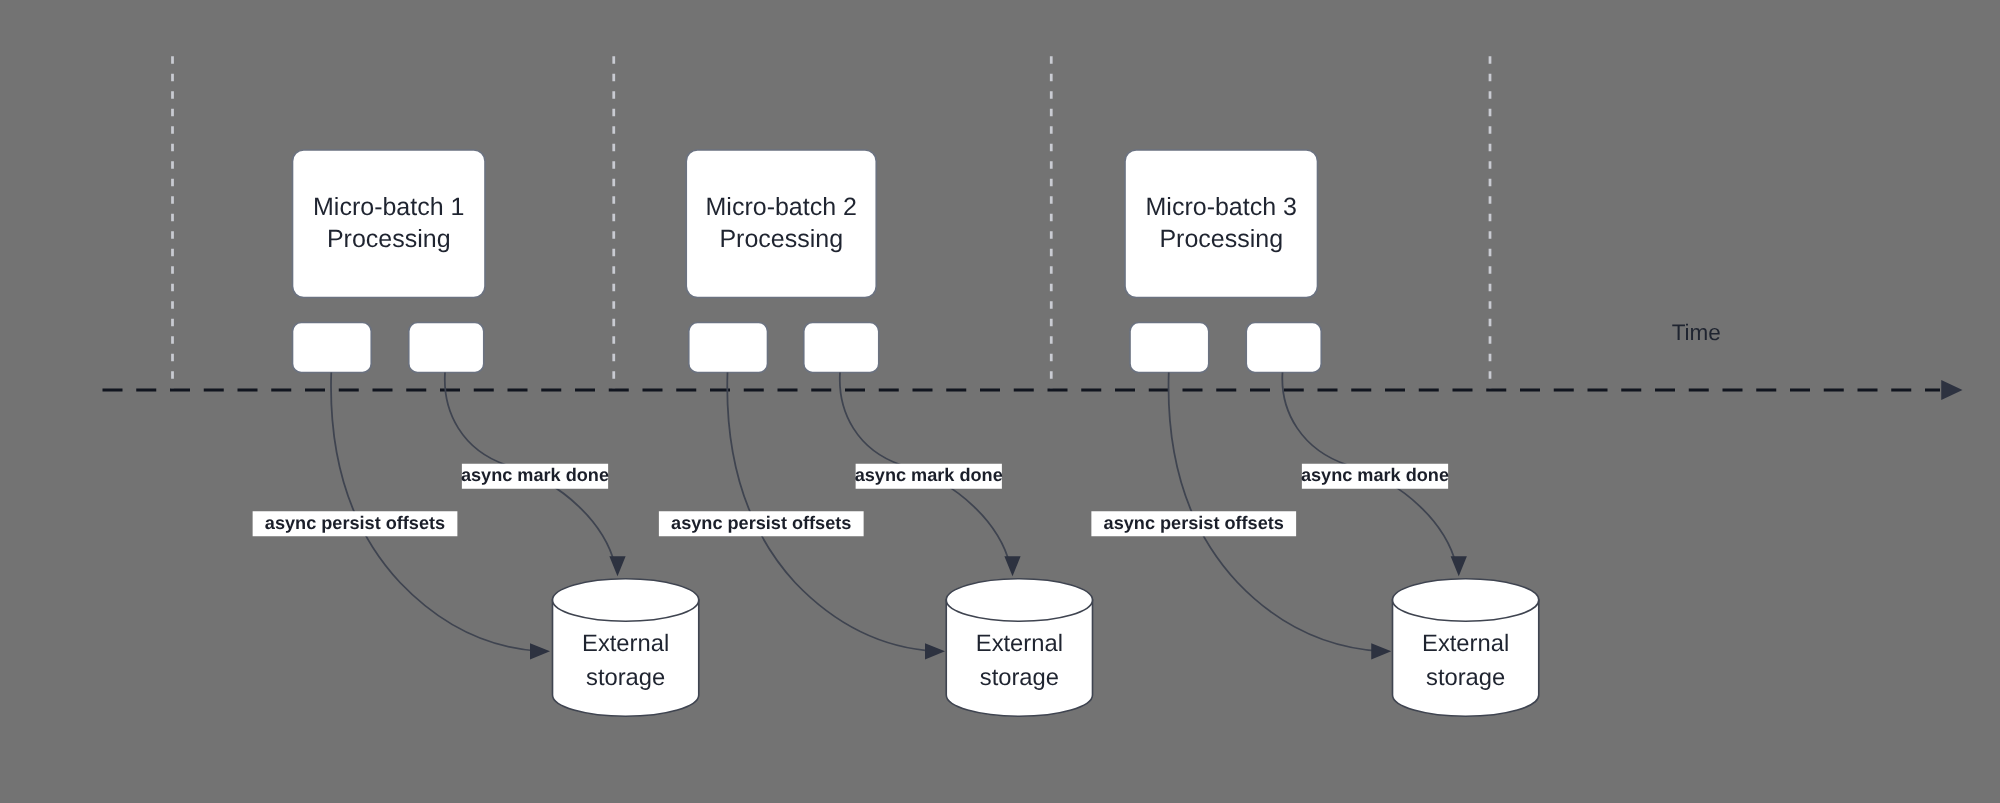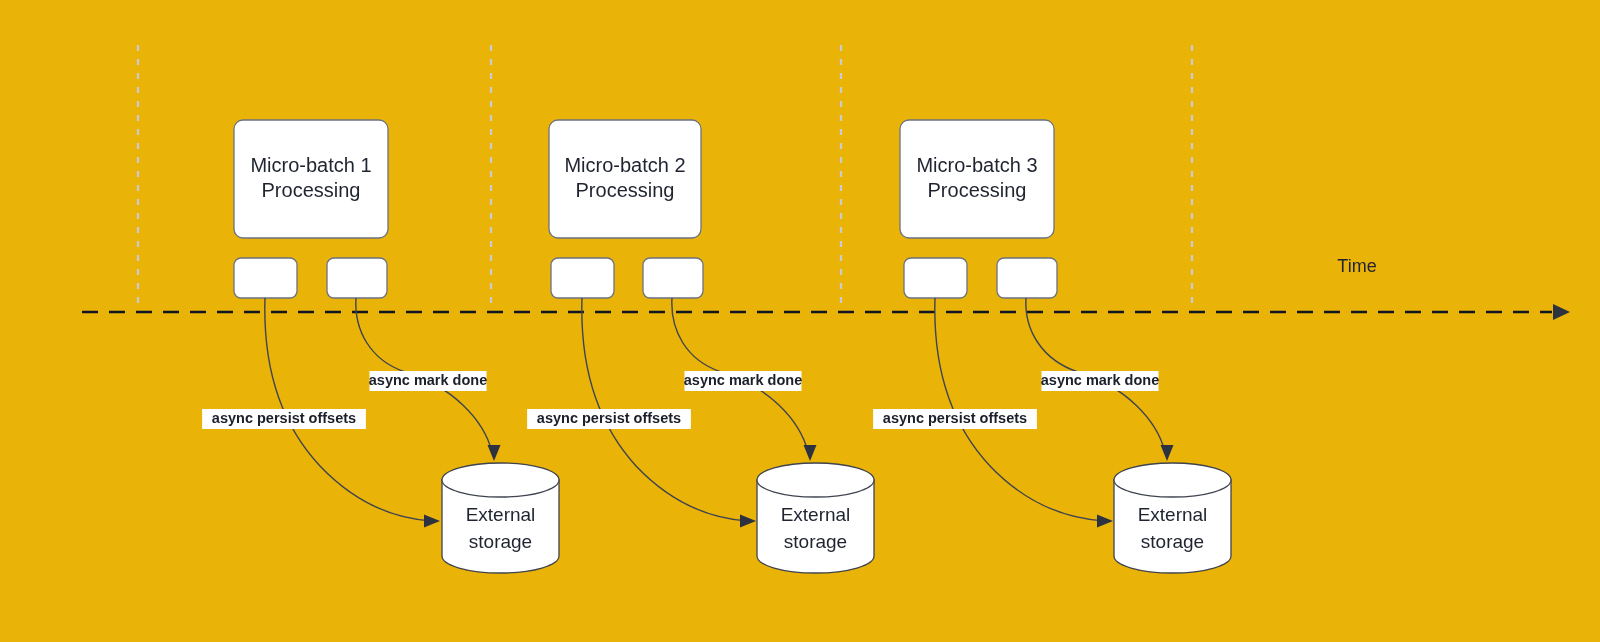--- a/index.html
+++ b/index.html
@@ -8,21 +8,21 @@
     background: #ffffff;
   }
   body {
     font-family: "Liberation Sans", sans-serif;
     color: #1f2430;
   }
   #canvas {
     position: relative;
     width: 1600px;
     height: 642px;
-    background: #eab308;
+    background: #737373;
     overflow: hidden;
   }
   #diagram-svg {
     position: absolute;
     left: 0;
     top: 0;
     width: 1600px;
     height: 642px;
   }
   .box-label {

